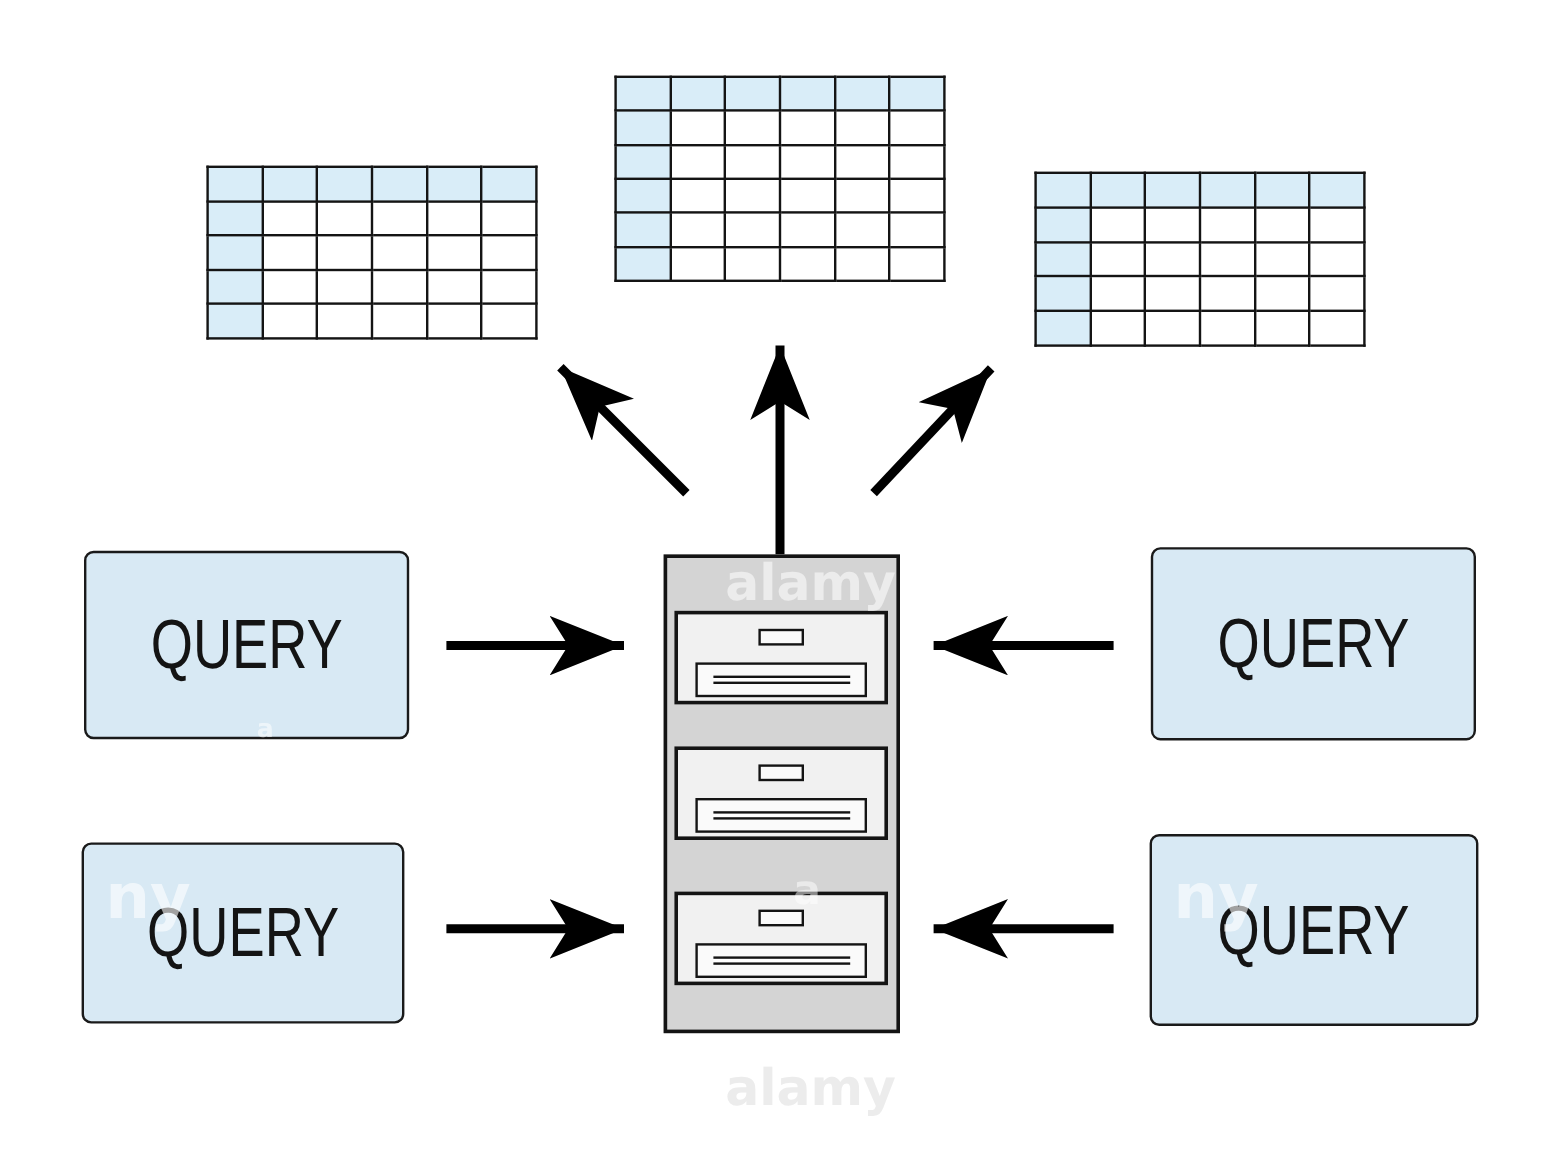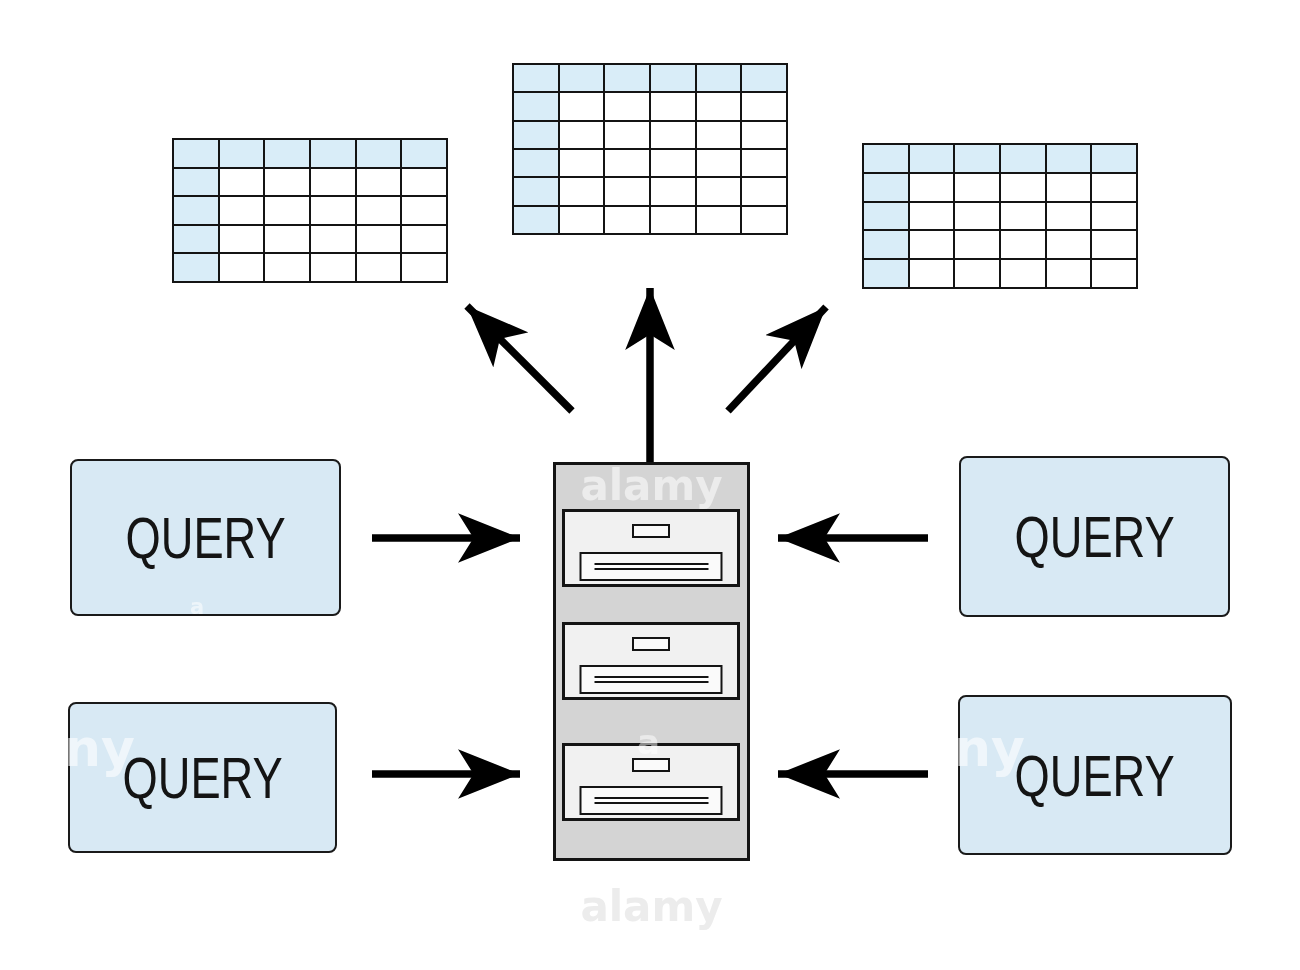--- a/index.html
+++ b/index.html
@@ -61,21 +61,21 @@
   #q-bl{left:68px;top:702px;width:269px;height:151px;}
   #q-tr{left:959px;top:456px;width:271px;height:161px;}
   #q-br{left:958px;top:695px;width:274px;height:160px;}
   .qbox .qtext{
     font-size:58px;color:#141414;letter-spacing:0;
     transform:scaleX(0.78);transform-origin:center;white-space:nowrap;
   }
   
   .wm{
     position:absolute;font-family:"DejaVu Sans",sans-serif;font-weight:bold;
-    pointer-events:none;white-space:nowrap;
+    pointer-events:none;white-space:nowrap;margin-left:24px;
   }
   #wm-cab{left:553px;top:461px;width:197px;text-align:center;
           font-size:42px;color:rgba(255,255,255,0.55);}
   #wm-cab-a{left:637px;top:722px;font-size:34px;color:rgba(255,255,255,0.5);}
   #wm-qtl-a{left:190px;top:595px;font-size:21px;color:rgba(255,255,255,0.55);}
   #wm-ny-l{left:64px;top:718px;font-size:52px;color:rgba(255,255,255,0.6);}
   #wm-ny-r{left:954px;top:718px;font-size:52px;color:rgba(255,255,255,0.6);}
   #wm-bottom{left:553px;top:882px;width:197px;text-align:center;
              font-size:42px;color:var(--wm-gray,#ececec);}
 </style>

